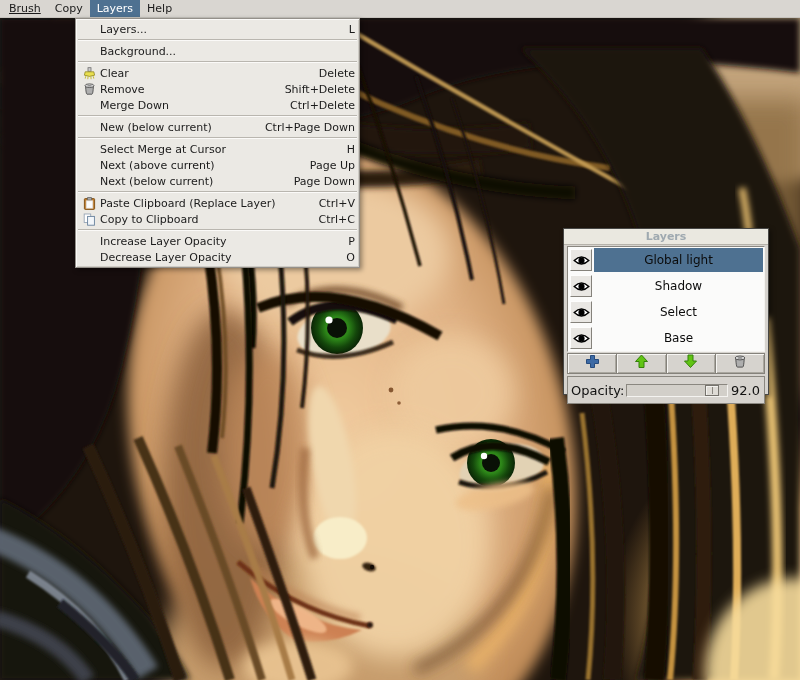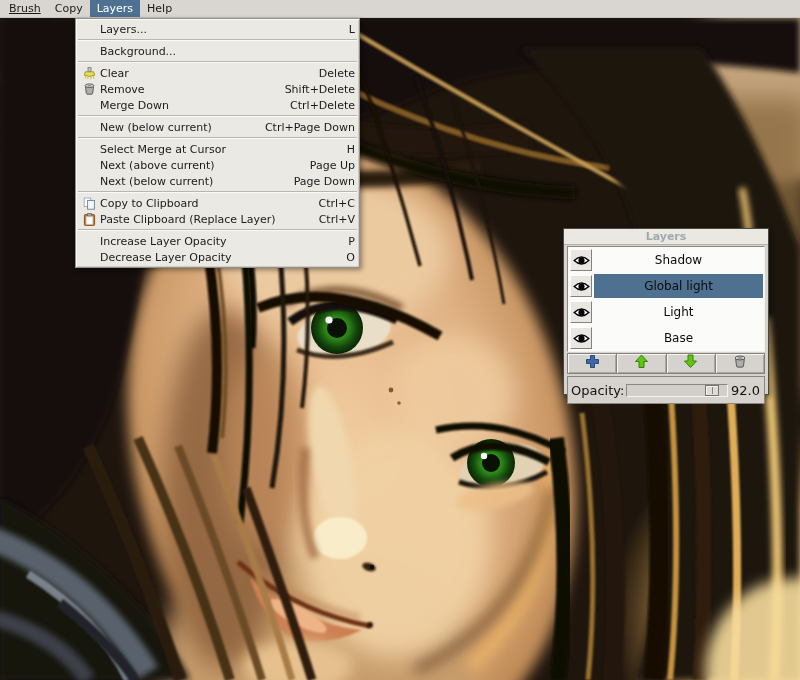--- a/index.html
+++ b/index.html
@@ -275,37 +275,37 @@
     <div class="menu-row">
       <span class="mi-icon"></span>
       <span class="mi-label">Next (below current)</span>
       <span class="mi-shortcut">Page Down</span>
     </div>
     <div class="menu-sep"></div>
 
     <div class="menu-row">
       <span class="mi-icon">
         <svg width="13" height="13" viewBox="0 0 13 13">
-          <rect x="1.2" y="1" width="6.5" height="8.5" fill="#ffffff" stroke="#97a5b5" stroke-width="0.9"></rect>
-          <rect x="4.6" y="3.4" width="6.8" height="8.8" fill="#f2f6fa" stroke="#66809c" stroke-width="0.9"></rect>
-        </svg>
-      </span>
-      <span class="mi-label">Copy to Clipboard</span>
-      <span class="mi-shortcut">Ctrl+C</span>
-    </div>
-    <div class="menu-row">
-      <span class="mi-icon">
-        <svg width="13" height="13" viewBox="0 0 13 13">
           <rect x="1.4" y="1.6" width="10.2" height="10.8" rx="0.8" fill="#c07c2a" stroke="#7c4c10" stroke-width="0.9"></rect>
           <rect x="4.4" y="0.4" width="4.2" height="2.8" rx="0.5" fill="#a9a9a9" stroke="#5c5c5c" stroke-width="0.8"></rect>
           <rect x="3.2" y="3.8" width="6.6" height="7.4" fill="#fcfcfc" stroke="#d8d8d8" stroke-width="0.7"></rect>
         </svg>
       </span>
       <span class="mi-label">Paste Clipboard (Replace Layer)</span>
       <span class="mi-shortcut">Ctrl+V</span>
+    </div>
+    <div class="menu-row">
+      <span class="mi-icon">
+        <svg width="13" height="13" viewBox="0 0 13 13">
+          <rect x="1.2" y="1" width="6.5" height="8.5" fill="#ffffff" stroke="#97a5b5" stroke-width="0.9"></rect>
+          <rect x="4.6" y="3.4" width="6.8" height="8.8" fill="#f2f6fa" stroke="#66809c" stroke-width="0.9"></rect>
+        </svg>
+      </span>
+      <span class="mi-label">Copy to Clipboard</span>
+      <span class="mi-shortcut">Ctrl+C</span>
     </div>
     <div class="menu-sep"></div>
 
     <div class="menu-row">
       <span class="mi-icon"></span>
       <span class="mi-label">Increase Layer Opacity</span>
       <span class="mi-shortcut">P</span>
     </div>
     <div class="menu-row">
       <span class="mi-icon"></span>
@@ -322,43 +322,43 @@
     <div class="layer-list">
       <div class="layer-row">
         <div class="eye-btn">
           <span>
             <svg width="17" height="11" viewBox="0 0 17 11">
                 <path d="M1.2 5.5 Q8.5 -1.5 15.8 5.5 Q8.5 12.5 1.2 5.5 Z" fill="#ffffff" stroke="#000000" stroke-width="1.4"></path>
                 <circle cx="8.5" cy="5.5" r="3.1" fill="#000000"></circle>
               </svg>
           </span>
         </div>
-        <div class="layer-name">Shadow</div>
+        <div class="layer-name selected">Global light</div>
       </div>
       <div class="layer-row">
         <div class="eye-btn">
           <span>
             <svg width="17" height="11" viewBox="0 0 17 11">
                 <path d="M1.2 5.5 Q8.5 -1.5 15.8 5.5 Q8.5 12.5 1.2 5.5 Z" fill="#ffffff" stroke="#000000" stroke-width="1.4"></path>
                 <circle cx="8.5" cy="5.5" r="3.1" fill="#000000"></circle>
               </svg>
           </span>
         </div>
-        <div class="layer-name selected">Global light</div>
+        <div class="layer-name">Shadow</div>
       </div>
       <div class="layer-row">
         <div class="eye-btn">
           <span>
             <svg width="17" height="11" viewBox="0 0 17 11">
                 <path d="M1.2 5.5 Q8.5 -1.5 15.8 5.5 Q8.5 12.5 1.2 5.5 Z" fill="#ffffff" stroke="#000000" stroke-width="1.4"></path>
                 <circle cx="8.5" cy="5.5" r="3.1" fill="#000000"></circle>
               </svg>
           </span>
         </div>
-        <div class="layer-name">Light</div>
+        <div class="layer-name">Select</div>
       </div>
       <div class="layer-row">
         <div class="eye-btn">
           <span>
             <svg width="17" height="11" viewBox="0 0 17 11">
                 <path d="M1.2 5.5 Q8.5 -1.5 15.8 5.5 Q8.5 12.5 1.2 5.5 Z" fill="#ffffff" stroke="#000000" stroke-width="1.4"></path>
                 <circle cx="8.5" cy="5.5" r="3.1" fill="#000000"></circle>
               </svg>
           </span>
         </div>

